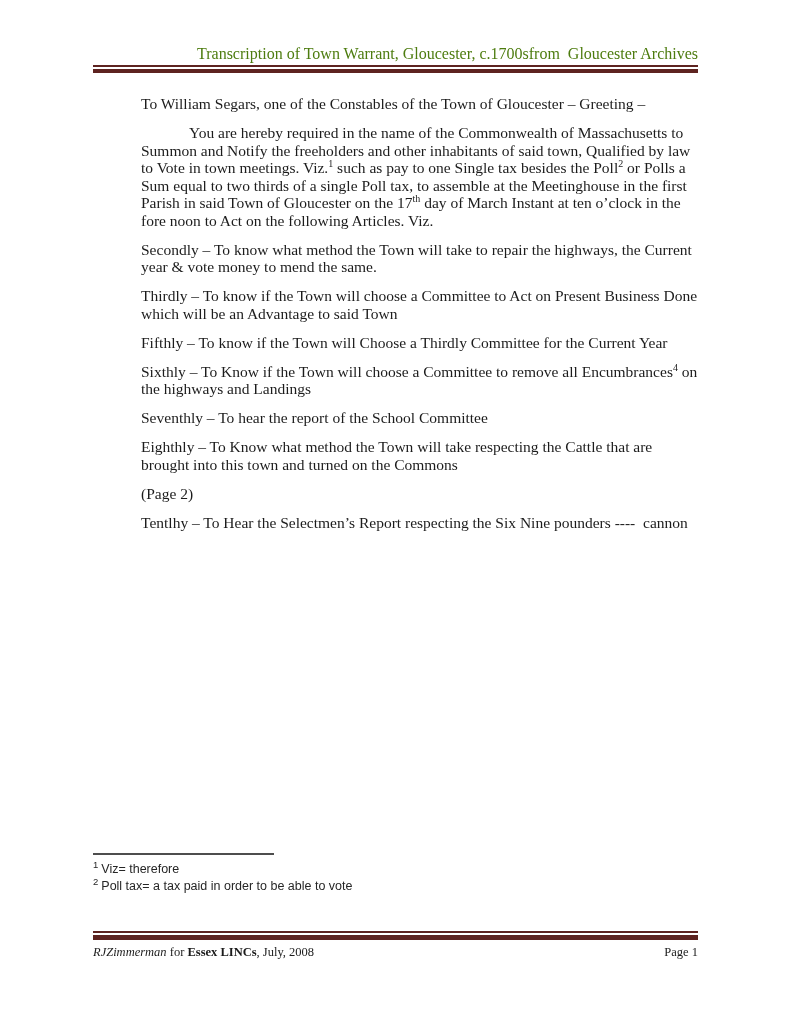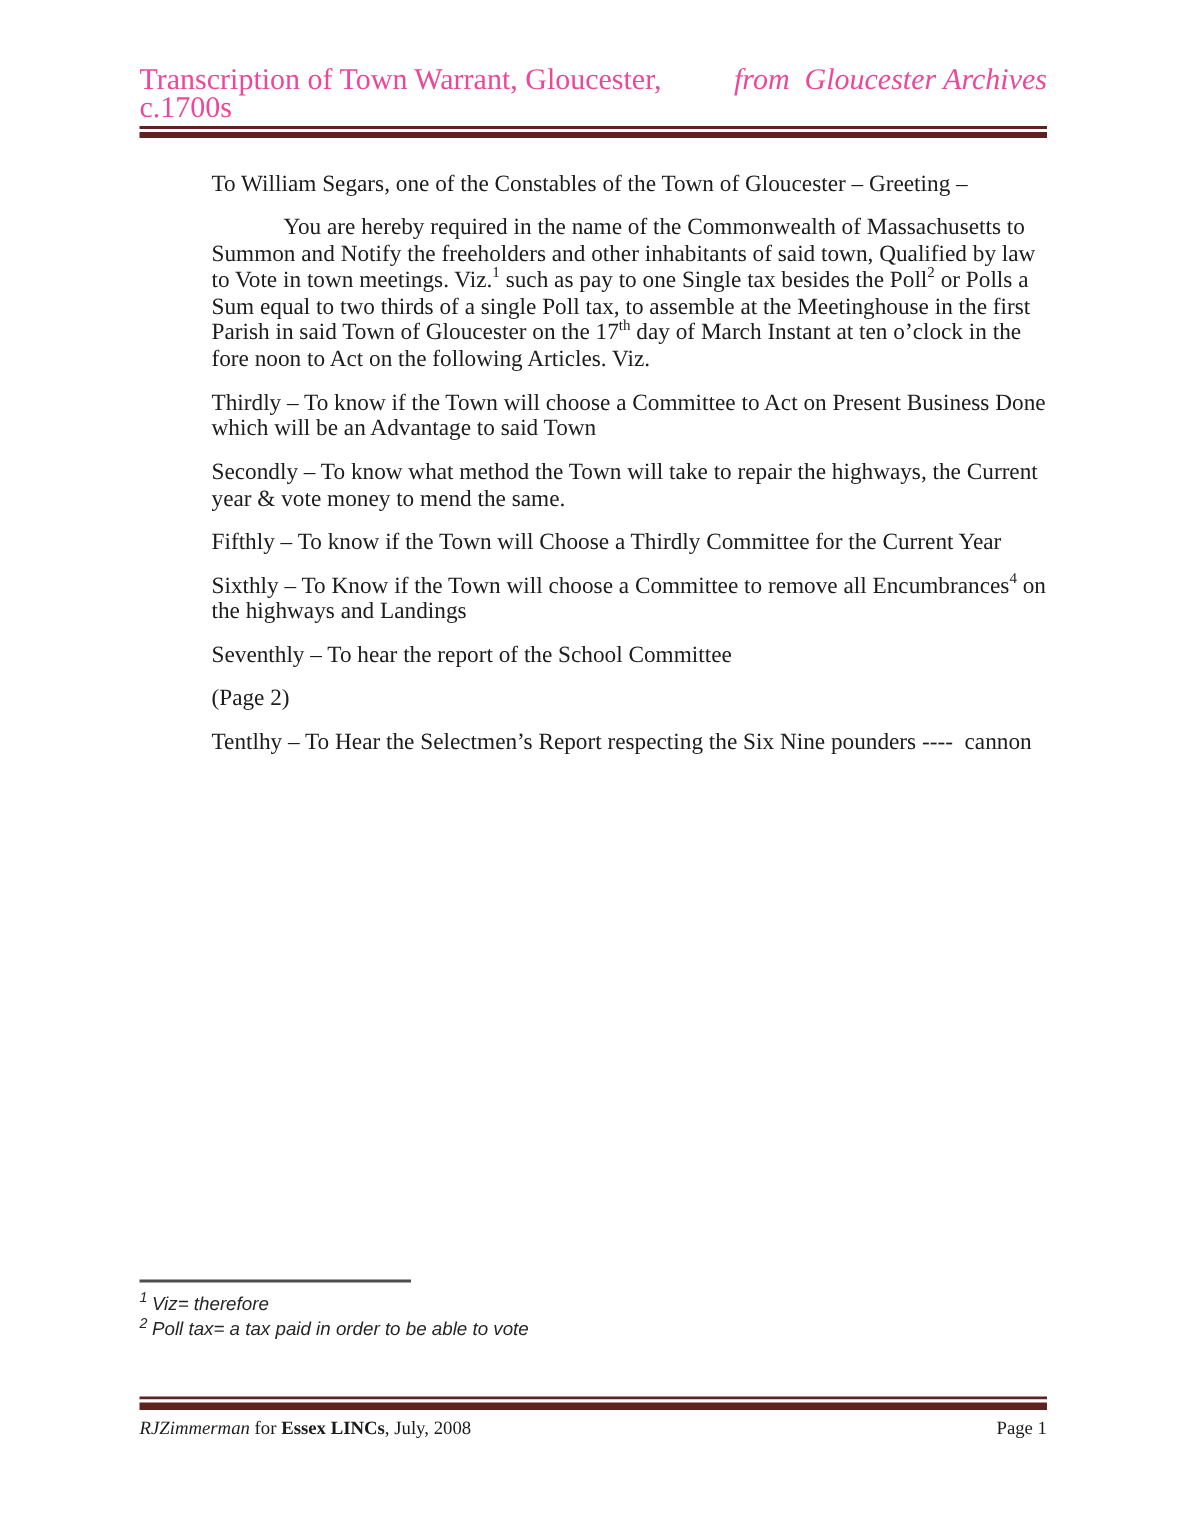--- a/index.html
+++ b/index.html
@@ -12,25 +12,25 @@
     color: #1c1c1c;
     overflow: hidden;
     margin: 0 auto;
   }
   
   .header { padding: 44px 93px 0 93px; }
   .header-row {
     display: flex;
     justify-content: flex-end;
     align-items: baseline;
-    font-size: 20px;
+    font-size: 16px;
     line-height: 19px;
-    color: #ec4899;
+    color: #4d7c0f;
   }
-  .header-source { white-space: pre; font-style: italic; }
+  .header-source { white-space: pre; }
   .header-rule { margin-top: 2px; }
   .rule-thin  { height: 2px; background: #5e2320; }
   .rule-gap   { height: 2px; background: #ffffff; }
   .rule-thick { height: 4px; background: #5e2320; }
 
   
   .content { padding: 22px 93px 0 93px; font-size: 15.5px; margin-left: 48px; }
   .content p {
     margin: 0 0 11.5px 0;
     line-height: 17.5px;
@@ -45,21 +45,20 @@
 
   
   .footnotes {
     position: absolute;
     left: 93px;
     right: 93px;
     top: 853px;
     font-family: "Liberation Sans", sans-serif;
     font-size: 12.5px;
     color: #262626;
-    font-style: italic;
   }
   .fn-sep {
     width: 181px;
     height: 0;
     border-top: 2px solid #4d4d4d;
     margin-bottom: 6px;
   }
   .fn-line { line-height: 17.3px; white-space: pre-wrap; }
   .fn-line sup { font-size: 9.5px; margin-right: 3px; }
 
@@ -99,25 +98,26 @@
     <div class="header-rule">
       <div class="rule-thin"></div>
       <div class="rule-gap"></div>
       <div class="rule-thick"></div>
     </div>
   </header>
 
   <main class="content">
     <p class="salutation">To William Segars, one of the Constables of the Town of Gloucester – Greeting –</p>
     <p class="intro">You are hereby required in the name of the Commonwealth of Massachusetts to Summon and Notify the freeholders and other inhabitants of said town, Qualified by law to Vote in town meetings. Viz.<sup>1</sup> such as pay to one Single tax besides the Poll<sup>2</sup> or Polls a Sum equal to two thirds of a single Poll tax, to assemble at the Meetinghouse in the first Parish in said Town of Gloucester on the 17<sup>th</sup> day of March Instant at ten o’clock in the fore noon to Act on the following Articles. Viz.</p>
+    <p>Secondly – To know what method the Town will take to repair the highways, the Current year &amp; vote money to mend the same.</p>
     <p>Thirdly – To know if the Town will choose a Committee to Act on Present Business Done which will be an Advantage to said Town</p>
-    <p>Secondly – To know what method the Town will take to repair the highways, the Current year &amp; vote money to mend the same.</p>
     <p>Fifthly – To know if the Town will Choose a Thirdly Committee for the Current Year</p>
     <p>Sixthly – To Know if the Town will choose a Committee to remove all Encumbrances<sup>4</sup> on the highways and Landings</p>
     <p>Seventhly – To hear the report of the School Committee</p>
+    <p>Eighthly – To Know what method the Town will take respecting the Cattle that are brought into this town and turned on the Commons</p>
     <p>(Page 2)</p>
     <p>Tentlhy – To Hear the Selectmen’s Report respecting the Six Nine pounders ----  cannon</p>
   </main>
 
   <section class="footnotes">
     <div class="fn-sep"></div>
     <div class="fn-line"><sup>1</sup><span>Viz= therefore</span></div>
     <div class="fn-line"><sup>2</sup><span>Poll tax= a tax paid in order to be able to vote</span></div>
   </section>
 

